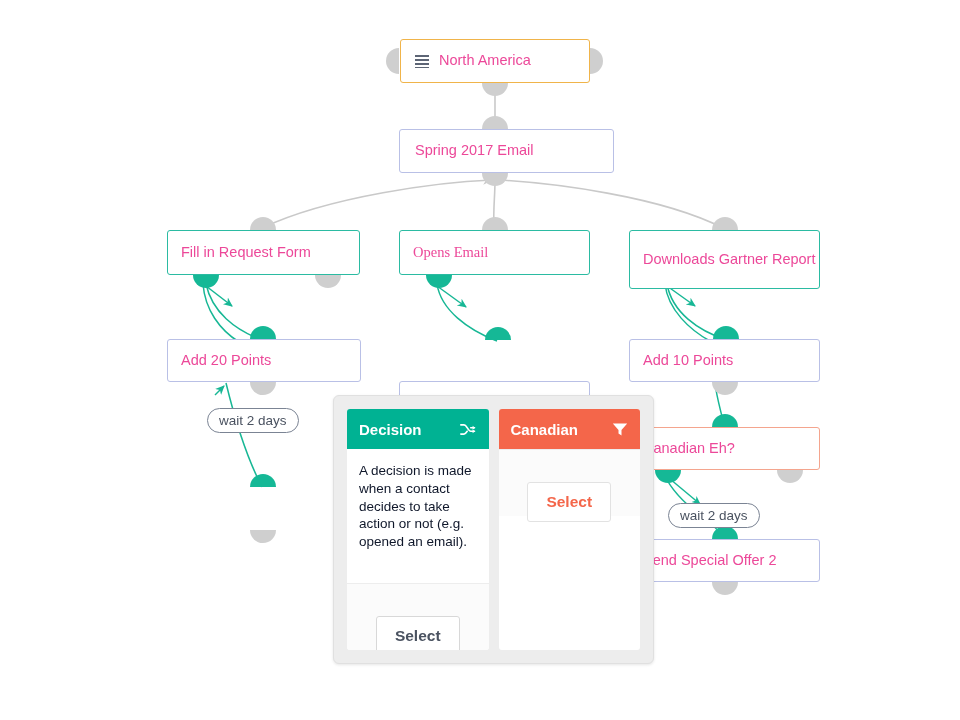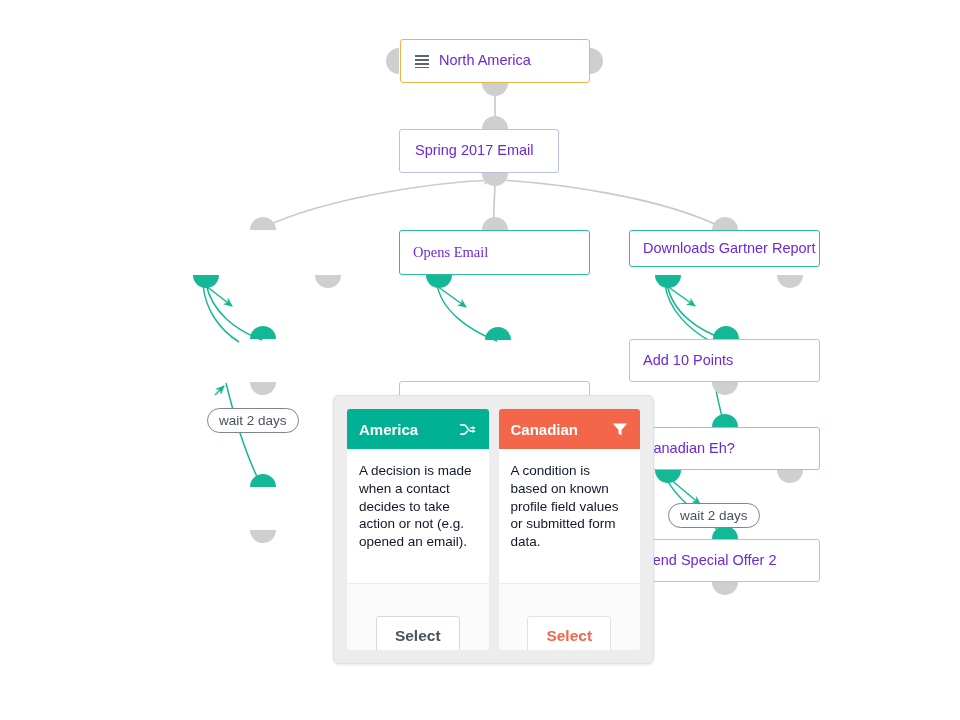--- a/index.html
+++ b/index.html
@@ -39,21 +39,21 @@
     box-sizing: border-box;
     background: #ffffff;
     border: 1px solid #b9c0e6;
     border-radius: 3px;
     display: flex;
     align-items: center;
     z-index: 3;
   }
   .node .node-label {
     font-size: 14.5px;
-    color: #6d28d9;
+    color: #ec4899;
     line-height: 1.2;
     white-space: nowrap;
   }
   .node.type-action  { border-color: #b9c0e6; }
   .node.type-decision{ border-color: #2bbba2; }
   .node.type-condition{ border-color: #f4a58e; }
   .node.type-segment {
     border-color: #f0b44a;
     border-width: 1px;
   }
@@ -275,33 +275,39 @@
   <div class="node type-segment" style="left:400px; top:39px; width:190px; height:44px; padding:0 14px;">
     <span class="seg-icon">
         <i></i>
         <i></i>
         <i></i>
         <i></i>
       </span>
     <span class="node-label">North America</span>
   </div>
 
-  <div class="node type-action" style="left:399px; top:129px; width:160px; height:44px; padding:0 15px;">
+  <div class="node type-action" style="left:399px; top:129px; width:215px; height:44px; padding:0 15px;">
     <span class="node-label">Spring 2017 Email</span>
   </div>
 
+  <div class="node type-decision" style="left:167px; top:230px; width:193px; height:45px; padding:0 13px;">
+    <span class="node-label">Fill in Request Form</span>
+  </div>
 
   <div class="node type-decision" style="left:399px; top:230px; width:191px; height:45px; padding:0 13px;font-family:Liberation Serif, serif;">
     <span class="node-label">Opens Email</span>
   </div>
 
-  <div class="node type-decision" style="left:629px; top:230px; width:191px; height:37px; padding:4px 13px;">
+  <div class="node type-decision" style="left:629px; top:230px; width:191px; height:59px; padding:4px 13px;">
     <span class="node-label">Downloads Gartner Report</span>
   </div>
 
+  <div class="node type-action" style="left:167px; top:339px; width:194px; height:43px; padding:0 13px;">
+    <span class="node-label">Add 20 Points</span>
+  </div>
 
   <div class="node type-action" style="left:399px; top:340px; width:191px; height:42px; padding:0 13px;margin-top:41px;">
     <span class="node-label">Add 15 Points</span>
   </div>
 
   <div class="node type-action" style="left:629px; top:339px; width:191px; height:43px; padding:0 13px;">
     <span class="node-label">Add 10 Points</span>
   </div>
 
   <div class="node type-condition" style="left:629px; top:427px; width:191px; height:43px; padding:0 13px;">
@@ -313,21 +319,21 @@
     <span class="node-label">Send Special Offer 2</span>
   </div>
 
   <div class="wait-pill" style="left:207px; top:408px;">wait 2 days</div>
   <div class="wait-pill" style="left:668px; top:503px;">wait 2 days</div>
 
   <div id="picker">
 
     <div class="pcard decision">
       <div class="pcard-head">
-        <span>America</span>
+        <span>Decision</span>
         <span>
           <svg class="icon-svg" width="17" height="15" viewBox="0 0 18 16" fill="none" xmlns="http://www.w3.org/2000/svg">
             <path d="M0.8 3.1 H4.2 C5.6 3.1 6.4 4.2 7.6 6.1 C8.9 8.2 9.9 9.9 11.4 9.9 H15.4" stroke="#ffffff" stroke-width="1.7" stroke-linecap="round"></path>
             <path d="M0.8 12.9 H4.2 C5.6 12.9 6.4 11.8 7.6 9.9" stroke="#ffffff" stroke-width="1.7" stroke-linecap="round"></path>
             <path d="M11.4 6.1 H15.4" stroke="#ffffff" stroke-width="1.7" stroke-linecap="round"></path>
             <path d="M13.4 4.0 L16.0 6.1 L13.4 8.2 Z" fill="#ffffff"></path>
             <path d="M13.4 7.9 L16.0 9.9 L13.4 12.0 Z" fill="#ffffff"></path>
           </svg>
         </span>
       </div>
@@ -339,20 +345,19 @@
 
     <div class="pcard condition">
       <div class="pcard-head">
         <span>Canadian</span>
         <span>
           <svg class="icon-svg" width="16" height="15" viewBox="0 0 16 15" xmlns="http://www.w3.org/2000/svg">
             <path d="M0.8 1.4 H15.2 L9.5 8.0 V13.6 L6.5 11.6 V8.0 Z" fill="#ffffff"></path>
           </svg>
         </span>
       </div>
-      <div class="pcard-body">A condition is based on known profile field values or submitted form data.</div>
       <div class="pcard-foot">
         <div class="select-btn">Select</div>
       </div>
     </div>
 
   </div>
 </div>
 
 </body></html>

